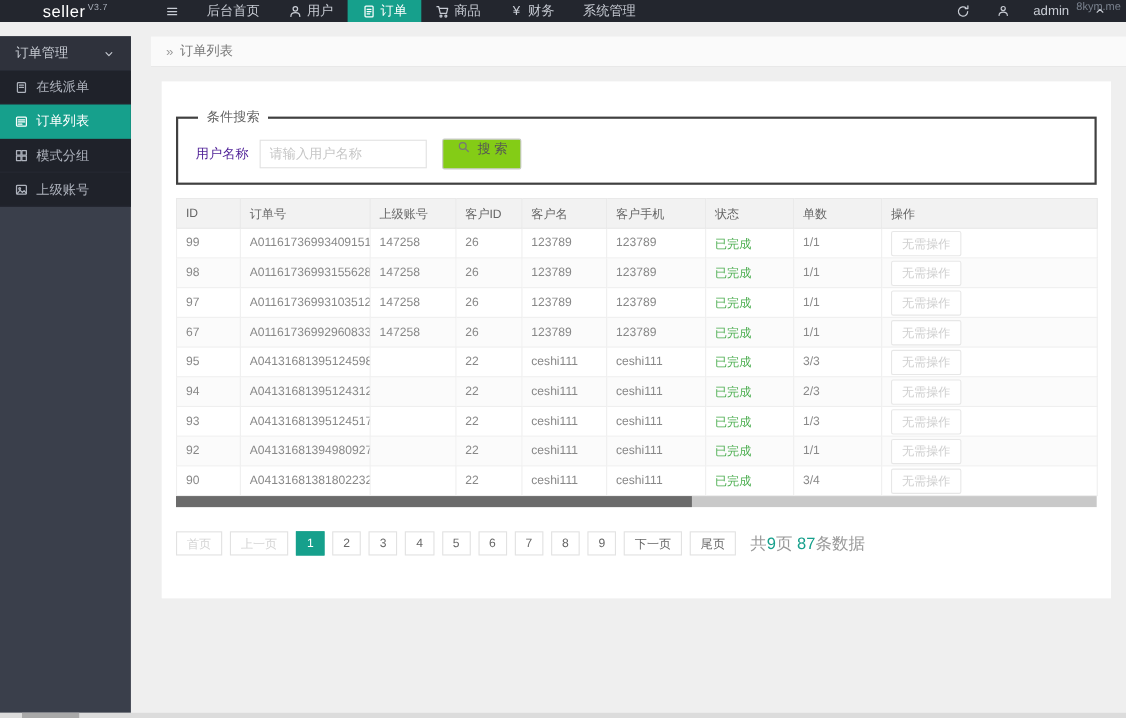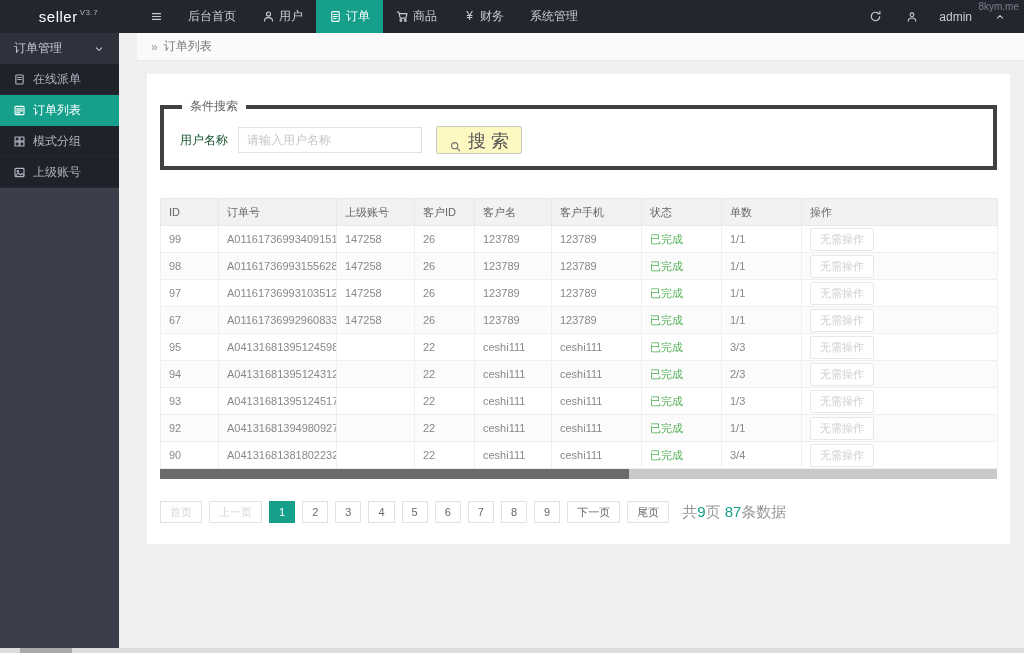--- a/index.html
+++ b/index.html
@@ -1,21 +1,21 @@
 <!DOCTYPE html>
 <html><head>
 <meta charset="utf-8">
 <style>
   * { margin:0; padding:0; box-sizing:border-box; }
   html,body { width:1024px; height:653px; overflow:hidden; }
   body { font-family:"Liberation Sans","DejaVu Sans",sans-serif; font-size:12px; background:#EFEFEF; position:relative; color:#666; }
   svg { display:block; }
 
   
-  .navbar { position:absolute; top:0; left:0; right:0; height:33px; background:#23262E; display:flex; align-items:stretch; z-index:10; }
+  .navbar { position:absolute; top:0; left:0; right:0; height:20px; background:#23262E; display:flex; align-items:stretch; z-index:10; }
   .logo { width:137px; color:#fff; font-size:15px; display:flex; align-items:center; justify-content:center; letter-spacing:.5px; }
   .logo sup { font-size:8px; color:#aab0bb; margin-left:2px; transform:translateY(-4px); }
   .nav-burger { width:38px; display:flex; align-items:center; justify-content:center; color:#c8ccd4; cursor:pointer; }
   .nav-burger svg { width:15px; height:15px; }
   .nav-items { display:flex; align-items:stretch; }
   .nav-item { display:flex; align-items:center; padding:0 13px; color:#c8ccd4; cursor:pointer; gap:4px; font-size:12px; }
   .nav-item.active { background:#16A08C; color:#fff; }
   .nav-ico { display:inline-flex; width:13px; height:13px; align-items:center; justify-content:center; }
   .nav-ico svg { width:13px; height:13px; }
   .yen { font-size:12px; line-height:13px; }
@@ -36,30 +36,30 @@
   .side-item svg { width:13px; height:13px; flex:none; }
   .side-item.active { background:#16A08C; color:#fff; border-bottom-color:#16A08C; }
   .side-fill { flex:1; }
 
   
   .main { position:absolute; left:137px; top:33px; right:0; bottom:5px; background:#EFEFEF; overflow:hidden; }
   .breadcrumb { height:28px; background:#FAFAFA; border-bottom:1px solid #E8E8E8; display:flex; align-items:center; padding:0 14px; color:#9a9a9a; gap:6px; }
   .bc-label { color:#777; }
   .card { margin:13px 14px 0 10px; background:#fff; height:470px; padding:13px; }
 
-  fieldset.search { border:4px solid #404040; padding:9px 12px 12px; margin-top:11px; }
+  fieldset.search { border:2px solid #404040; padding:9px 12px 12px; margin-top:11px; }
   fieldset.search legend { color:#666; padding:0 8px; margin-left:6px; font-size:12px; }
   .search-row { display:flex; align-items:center; margin-top:2px; }
-  .search-label { color:#14532d; margin:0 10px 0 4px; }
-  .search-input { width:184px; height:26px; border:1px solid #E2E2E2; padding:0 8px; font-size:12px; color:#8b5cf6; outline:none; }
+  .search-label { color:#4c1d95; margin:0 10px 0 4px; }
+  .search-input { width:152px; height:26px; border:1px solid #E2E2E2; padding:0 8px; font-size:12px; color:#8b5cf6; outline:none; }
   .search-input::placeholder { color:#C6C6C6; }
-  .search-btn { margin-left:14px; height:28px; padding:0 12px; background:#fef9c3; border:1px solid #C9C9C9; border-radius:2px; color:#555; font-size:18px; display:inline-flex; align-items:flex-end; gap:6px; cursor:pointer; }
+  .search-btn { margin-left:14px; height:28px; padding:0 12px; background:#84cc16; border:1px solid #C9C9C9; border-radius:2px; color:#555; font-size:12px; display:inline-flex; align-items:flex-start; gap:6px; cursor:pointer; }
   .search-btn svg { width:13px; height:13px; color:#777; }
 
-  table.grid { width:100%; border-collapse:collapse; margin-top:28px; table-layout:fixed; font-size:11px; }
+  table.grid { width:100%; border-collapse:collapse; margin-top:12px; table-layout:fixed; font-size:11px; }
   .grid th { background:#F2F2F2; color:#666; font-weight:normal; text-align:left; height:27px; padding:0 8px; border:1px solid #E9E9E9; }
   .grid td { color:#888; height:27px; padding:0 8px; border:1px solid #EFEFEF; white-space:nowrap; overflow:hidden; background:#fff; }
   .grid tbody tr:nth-child(even) td { background:#FBFBFB; }
   .grid td.status { color:#4CAE50; }
   .noop-btn { border:1px solid #E7E7E7; background:#fff; color:#CFCFCF; font-size:11px; padding:3px 9px; border-radius:2px; cursor:not-allowed; }
 
   .tbl-scroll { height:10px; background:#C9C9C9; position:relative; }
   .tbl-scroll .thumb { position:absolute; left:0; top:0; height:10px; width:56%; background:#6B6B6B; }
 
   .pager { margin-top:22px; display:flex; align-items:center; gap:7px; }

